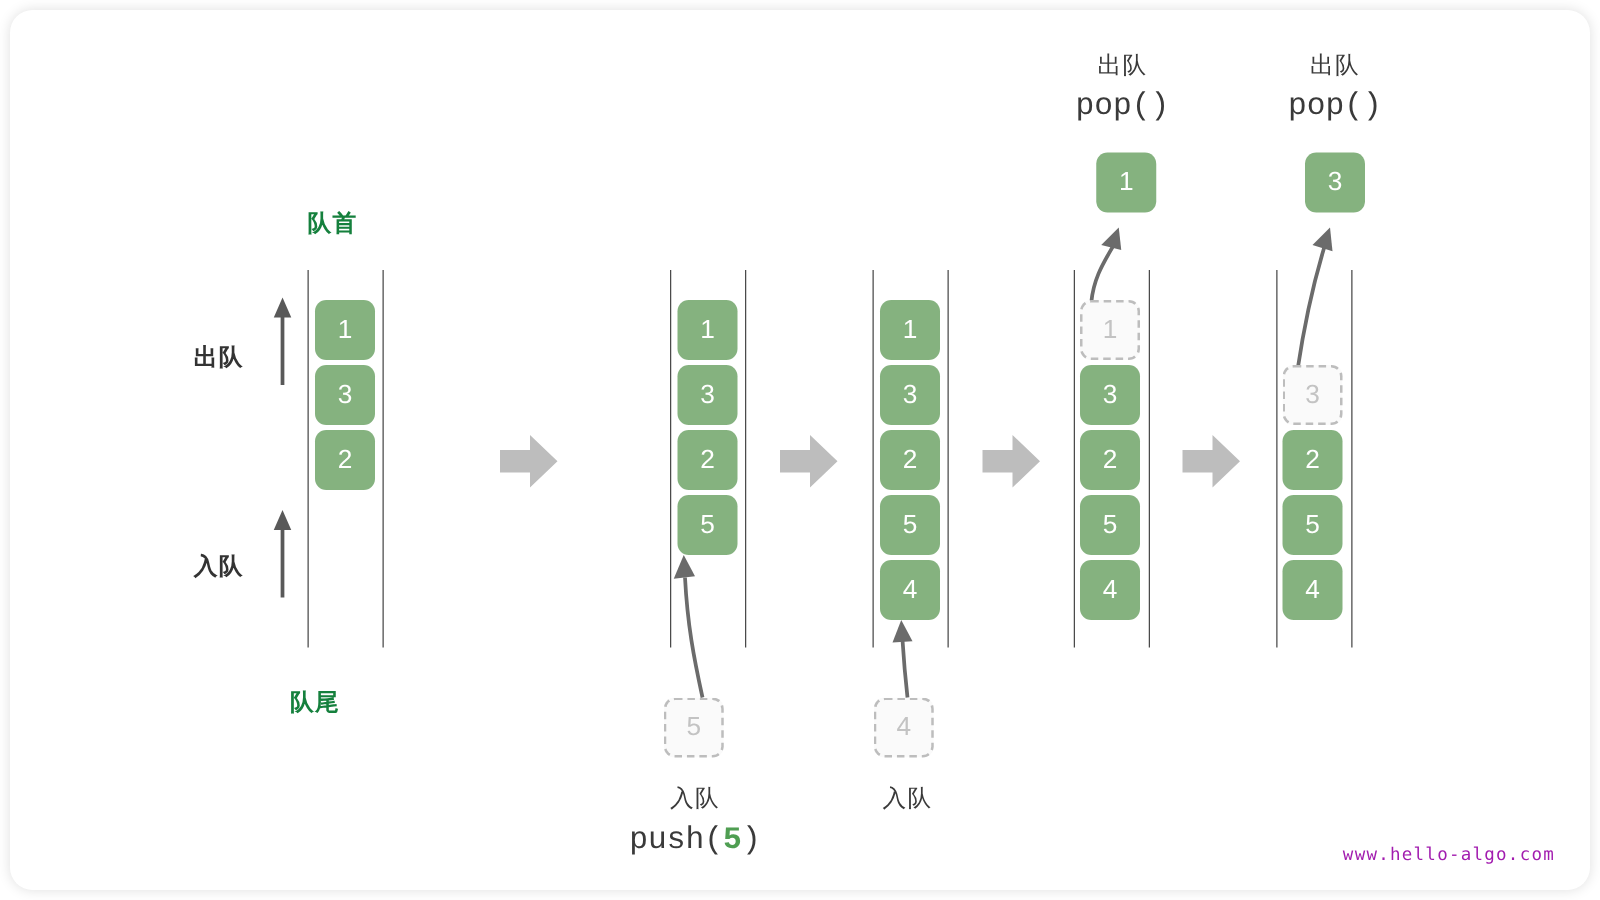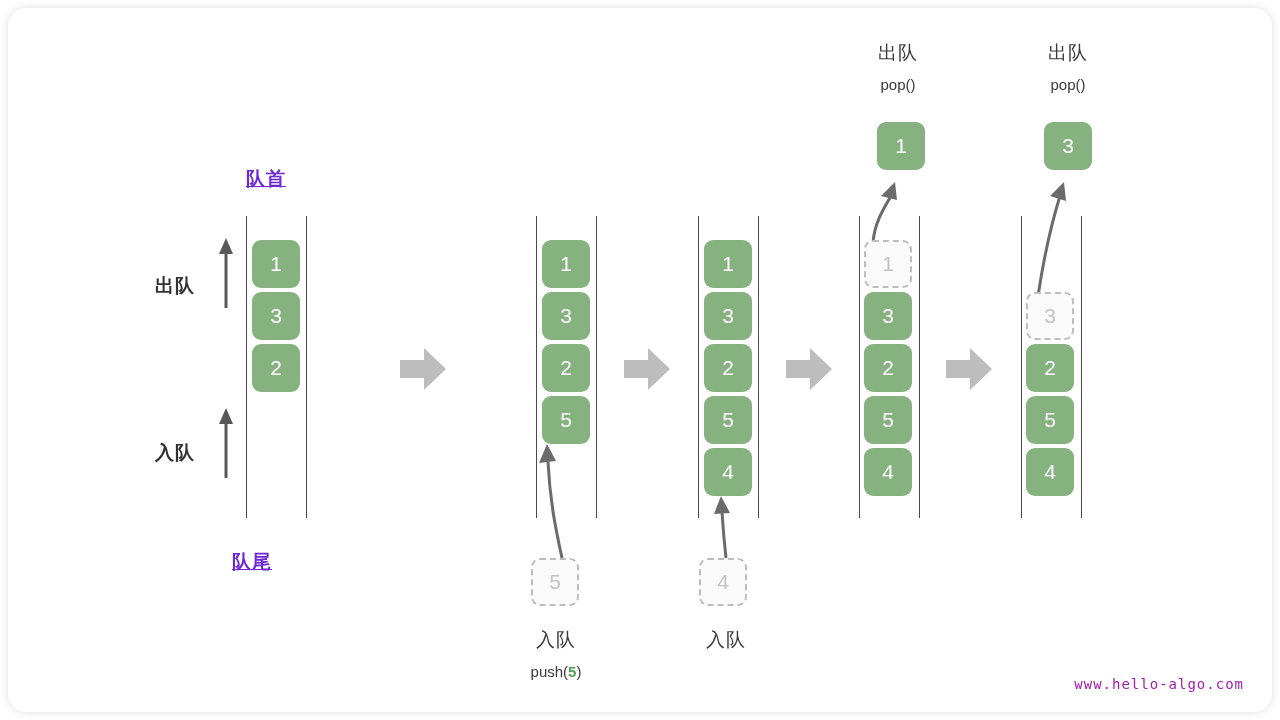--- a/index.html
+++ b/index.html
@@ -36,24 +36,23 @@
     border-radius: 8px;
     display: flex;
     align-items: center;
     gap: 10px;
   }
 
   
   .hdr-label {
     font-size: 19px;
     font-weight: bold;
-    color: #6d28d9;
+    color: #15803d;
     letter-spacing: 1px;
     white-space: nowrap;
-    text-decoration: underline;
   }
   .side-label {
     font-size: 19px;
     font-weight: bold;
     color: #333333;
     letter-spacing: 1px;
     white-space: nowrap;
   }
   .op-label {
     text-align: center;
@@ -62,23 +61,23 @@
   }
   .op-label .cn {
     display: block;
     font-size: 19px;
     font-weight: normal;
     line-height: 34px;
     letter-spacing: 1px;
   }
   .op-label .code {
     display: block;
-    font-size: 15px;
+    font-size: 25px;
     line-height: 30px;
-    font-family: Liberation Sans, sans-serif;
+    font-family: Liberation Mono, monospace;
     letter-spacing: 0px;
   }
   .op-label .code .num { color: #4f9e52; font-weight: bold; }
 
   
   .rail {
     width: 1px;
     background: #4a4a4a;
   }
 

